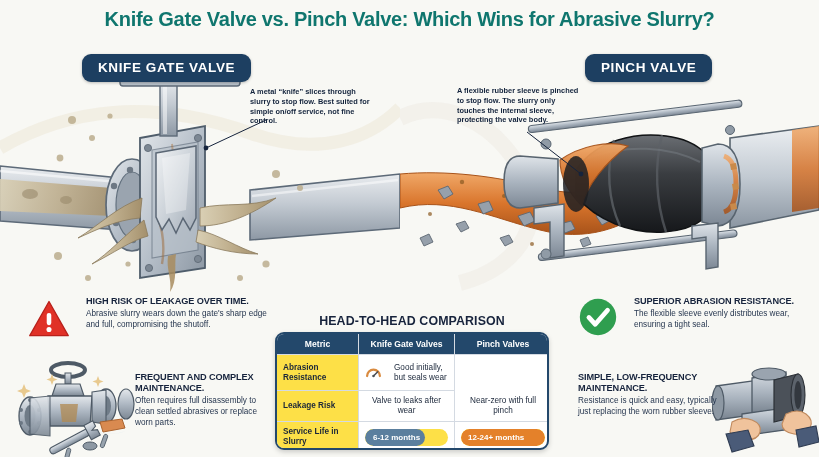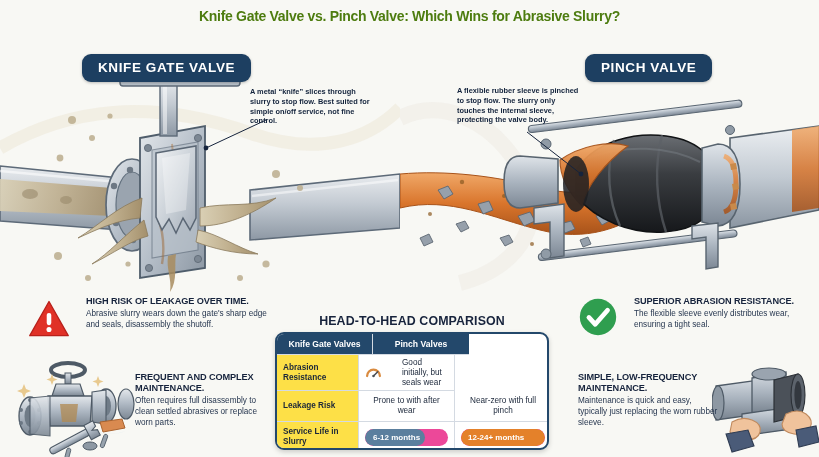--- a/index.html
+++ b/index.html
@@ -9,22 +9,22 @@
     font-family: "Liberation Sans", sans-serif;
     overflow: hidden;
     position: relative;
   }
   .canvas { position:absolute; inset:0; }
 
   
   .title {
     position:absolute; top:8px; left:0; width:100%;
     text-align:center;
-    font-size:14px; font-weight:bold;
-    color:#4d7c0f; letter-spacing:-0.3px;
+    font-size:20px; font-weight:bold;
+    color:#0f766e; letter-spacing:-0.3px;
   }
 
   
   .badge {
     position:absolute;
     background:#1d3f61; color:#fff;
     font-size:13.5px; font-weight:bold;
     letter-spacing:0.6px;
     padding:6px 16px 7px;
     border-radius:9px;
@@ -96,28 +96,28 @@
     border-right:1px solid #d4dae2;
     border-bottom:1px solid #d4dae2;
     overflow:hidden;
   }
   .c1 { width:82px; flex:none; background:#fde047; font-weight:bold; line-height:1.2; }
   .c2 { width:96px; flex:none; }
   .c3 { width:96px; flex:none; border-right:none; }
   .r-abr .tcell { height:36px; }
   .r-leak .tcell { height:31px; }
   .r-life .tcell { height:30px; border-bottom:none; }
-  .cellflex { display:flex; align-items:center; gap:20px; width:100%; }
+  .cellflex { display:flex; align-items:center; gap:12px; width:100%; }
   .celltxt { line-height:1.22; font-weight:500; }
   .mini { width:17px; height:17px; flex:none; }
 
   
   .track {
     width:100%; height:17px; border-radius:9px;
-    background:#ec4899; position:relative; overflow:hidden;
+    background:#fde047; position:relative; overflow:hidden;
   }
   .fill {
     position:absolute; left:0; top:0; height:100%;
     border-radius:9px;
     display:flex; align-items:center; padding-left:8px;
     color:#fff; font-size:8px; font-weight:bold;
     white-space:nowrap;
   }
   .fill-blue { width:72%; background:#5b7f9e; }
   .fill-orange { width:100%; background:#e4812a; padding-left:7px; }
@@ -326,21 +326,21 @@
   <div class="badge badge-right">PINCH VALVE</div>
 
   <div class="feat feat-tl">
     <svg class="icon-warn" viewBox="0 0 48 48">
       <path d="M24,4 L46,43 L2,43 Z" fill="#e03127" stroke="#b8201a" stroke-width="1.5" stroke-linejoin="round"></path>
       <rect x="21.4" y="17" width="5.2" height="14" rx="2.4" fill="#fff"></rect>
       <circle cx="24" cy="36" r="2.9" fill="#fff"></circle>
     </svg>
     <div class="feat-text">
       <div class="feat-head">HIGH RISK OF LEAKAGE OVER TIME.</div>
-      <div class="feat-body">Abrasive slurry wears down the gate's sharp edge and seals, disassembly the shutoff.</div>
+      <div class="feat-body">Abrasive slurry wears down the gate's sharp edge and full, compromising the shutoff.</div>
     </div>
   </div>
 
   <div class="feat feat-tr">
     <svg class="icon-check" viewBox="0 0 44 44">
       <circle cx="22" cy="22" r="20" fill="#2f9e4f"></circle>
       <path d="M12,22.5 L19,30 L32.5,14.5" fill="none" stroke="#fff" stroke-width="5.2" stroke-linecap="round" stroke-linejoin="round"></path>
     </svg>
     <div class="feat-text">
       <div class="feat-head">SUPERIOR ABRASION RESISTANCE.</div>
@@ -436,29 +436,30 @@
       <path d="M14,72 l22,-4 6,16 -22,6 z" fill="#4a5b78" stroke="#2f3c52" stroke-width="1.1"></path>
 
       <path d="M74,52 q12,-6 20,0 q8,6 4,14 q-4,8 -16,6 q-12,-2 -12,-10 z" fill="#f0c39c" stroke="#c08a5e" stroke-width="1.1"></path>
       <path d="M84,68 l20,-4 3,16 -20,5 z" fill="#4a5b78" stroke="#2f3c52" stroke-width="1.1"></path>
     </svg>
   </div>
 
   <div class="feat feat-br">
     <div class="feat-text">
       <div class="feat-head">SIMPLE, LOW-FREQUENCY MAINTENANCE.</div>
-      <div class="feat-body">Maintenance is quick and easy, typically just replacing the worn rubber sleeve.</div>
+      <div class="feat-body">Resistance is quick and easy, typically just replacing the worn rubber sleeve.</div>
     </div>
   </div>
 
   <div class="cmp-title">HEAD-TO-HEAD COMPARISON</div>
 
   <div class="table-wrap">
 
     <div class="trow thead">
+      <div class="tcell c1">Metric</div>
       <div class="tcell c2">Knife Gate Valves</div>
       <div class="tcell c3">Pinch Valves</div>
     </div>
 
     <div class="trow r-abr">
       <div class="tcell c1">Abrasion Resistance</div>
       <div class="tcell c2">
         <span class="cellflex">
           <svg class="mini" viewBox="0 0 24 24">
             <path d="M3,17 A9,9 0 0,1 21,17" fill="none" stroke="#d98a3f" stroke-width="3.2" stroke-linecap="round"></path>
@@ -466,21 +467,21 @@
             <circle cx="12" cy="17" r="1.8" fill="#4a4f55"></circle>
           </svg>
           <span class="celltxt">Good initially, but seals wear</span>
         </span>
       </div>
     </div>
 
     <div class="trow r-leak">
       <div class="tcell c1">Leakage Risk</div>
       <div class="tcell c2" style="justify-content:center;text-align:center;">
-        <span class="celltxt">Prone to with after wear</span>
+        <span class="celltxt">Valve to leaks after wear</span>
       </div>
       <div class="tcell c3" style="justify-content:center;text-align:center;">
         <span class="celltxt">Near-zero with full pinch</span>
       </div>
     </div>
 
     <div class="trow r-life">
       <div class="tcell c1">Service Life in Slurry</div>
       <div class="tcell c2">
         <span class="track">

